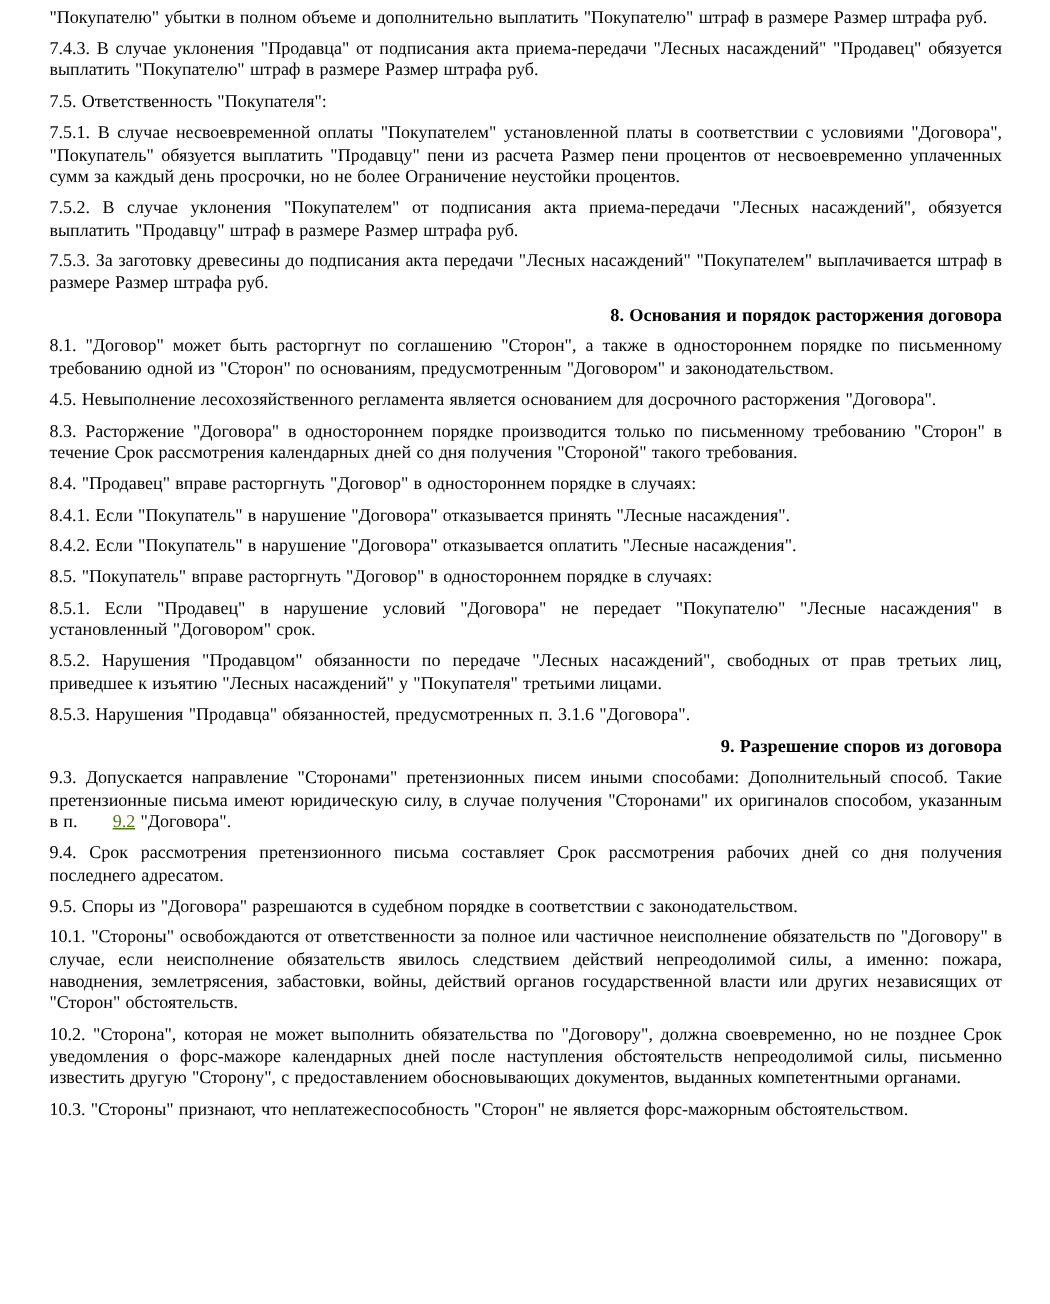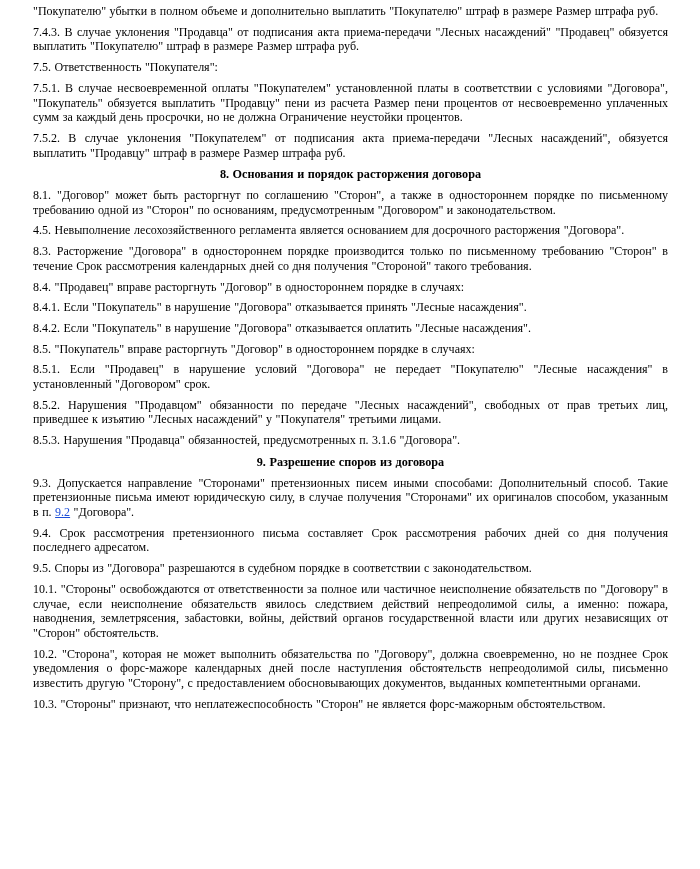--- a/index.html
+++ b/index.html
@@ -29,38 +29,40 @@
     word-spacing: 0.5px;
   }
   .doc-body p {
     margin: 0 0 6px 0;
   }
   .doc-body h2 {
     font-size: 12.2px;
     line-height: 14.7px;
     font-weight: bold;
     margin: 7px 0 6px 0;
-    text-align: center;
+    text-align: right;
   }
   .ref-link {
     text-decoration: underline;
-    color: #1d4ed8;
+    color: #4d7c0f;
     cursor: pointer;
+    margin-left: 20px;
   }
 </style>
 </head>
 <body>
 
 <div class="doc-page">
   <div class="doc-body" id="doc-body">
       <p><span>"Покупателю" убытки в полном объеме и дополнительно выплатить "Покупателю" штраф в размере Размер штрафа руб.</span></p>
       <p><span>7.4.3. В случае уклонения "Продавца" от подписания акта приема-передачи "Лесных насаждений" "Продавец" обязуется выплатить "Покупателю" штраф в размере Размер штрафа руб.</span></p>
       <p><span>7.5. Ответственность "Покупателя":</span></p>
-      <p><span>7.5.1. В случае несвоевременной оплаты "Покупателем" установленной  платы в соответствии с условиями "Договора", "Покупатель" обязуется выплатить "Продавцу" пени из расчета Размер пени процентов от несвоевременно уплаченных сумм за каждый день просрочки, но не должна Ограничение неустойки процентов.</span></p>
+      <p><span>7.5.1. В случае несвоевременной оплаты "Покупателем" установленной  платы в соответствии с условиями "Договора", "Покупатель" обязуется выплатить "Продавцу" пени из расчета Размер пени процентов от несвоевременно уплаченных сумм за каждый день просрочки, но не более Ограничение неустойки процентов.</span></p>
       <p><span>7.5.2. В случае уклонения "Покупателем" от подписания акта приема-передачи "Лесных насаждений", обязуется выплатить "Продавцу" штраф в размере Размер штрафа руб.</span></p>
+      <p><span>7.5.3. За заготовку древесины до подписания акта передачи "Лесных насаждений"  "Покупателем" выплачивается штраф в размере Размер штрафа руб.</span></p>
       <h2><span>8. Основания и порядок расторжения договора</span></h2>
       <p><span>8.1. "Договор" может быть расторгнут по соглашению "Сторон", а также в одностороннем порядке по письменному требованию одной из "Сторон" по основаниям, предусмотренным "Договором" и законодательством.</span></p>
       <p><span>4.5. Невыполнение лесохозяйственного регламента является основанием для досрочного расторжения "Договора".</span></p>
       <p><span>8.3. Расторжение "Договора" в одностороннем порядке производится только по письменному требованию "Сторон" в течение Срок рассмотрения календарных дней со дня получения "Стороной" такого требования.</span></p>
       <p><span>8.4. "Продавец" вправе расторгнуть "Договор" в одностороннем порядке в случаях:</span></p>
       <p><span>8.4.1. Если "Покупатель" в нарушение "Договора" отказывается принять "Лесные насаждения".</span></p>
       <p><span>8.4.2. Если "Покупатель" в нарушение "Договора" отказывается оплатить "Лесные насаждения".</span></p>
       <p><span>8.5. "Покупатель" вправе расторгнуть "Договор" в одностороннем порядке в случаях:</span></p>
       <p><span>8.5.1. Если "Продавец" в нарушение условий "Договора" не передает "Покупателю" "Лесные насаждения" в установленный "Договором" срок.</span></p>
       <p><span>8.5.2. Нарушения "Продавцом" обязанности по передаче "Лесных насаждений", свободных от прав третьих лиц, приведшее к изъятию "Лесных насаждений" у "Покупателя" третьими лицами.</span></p>

